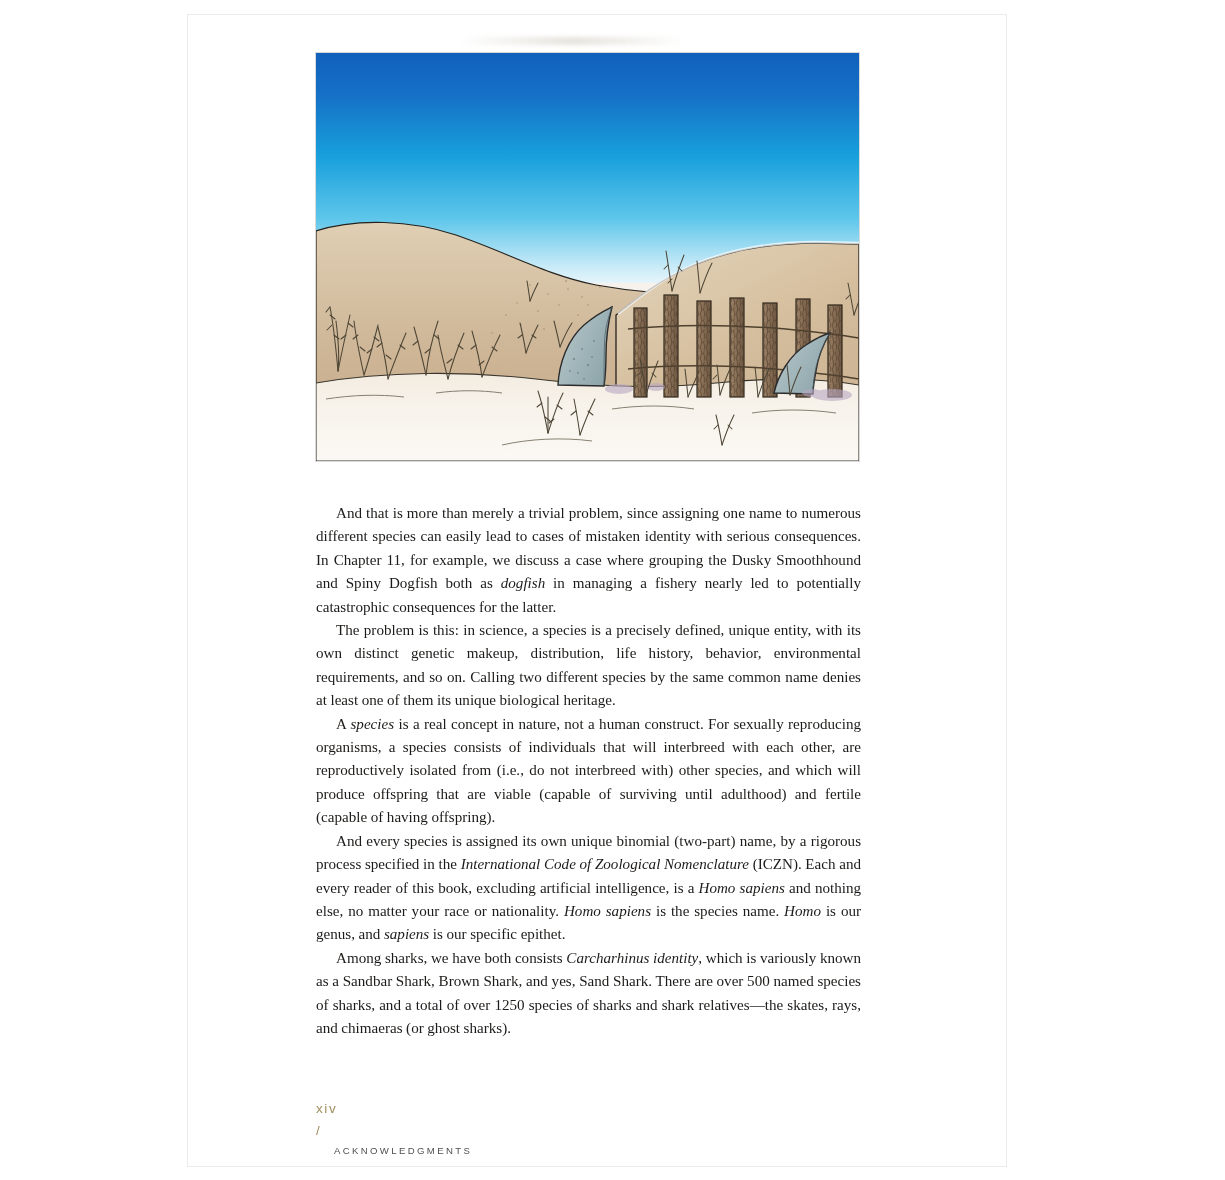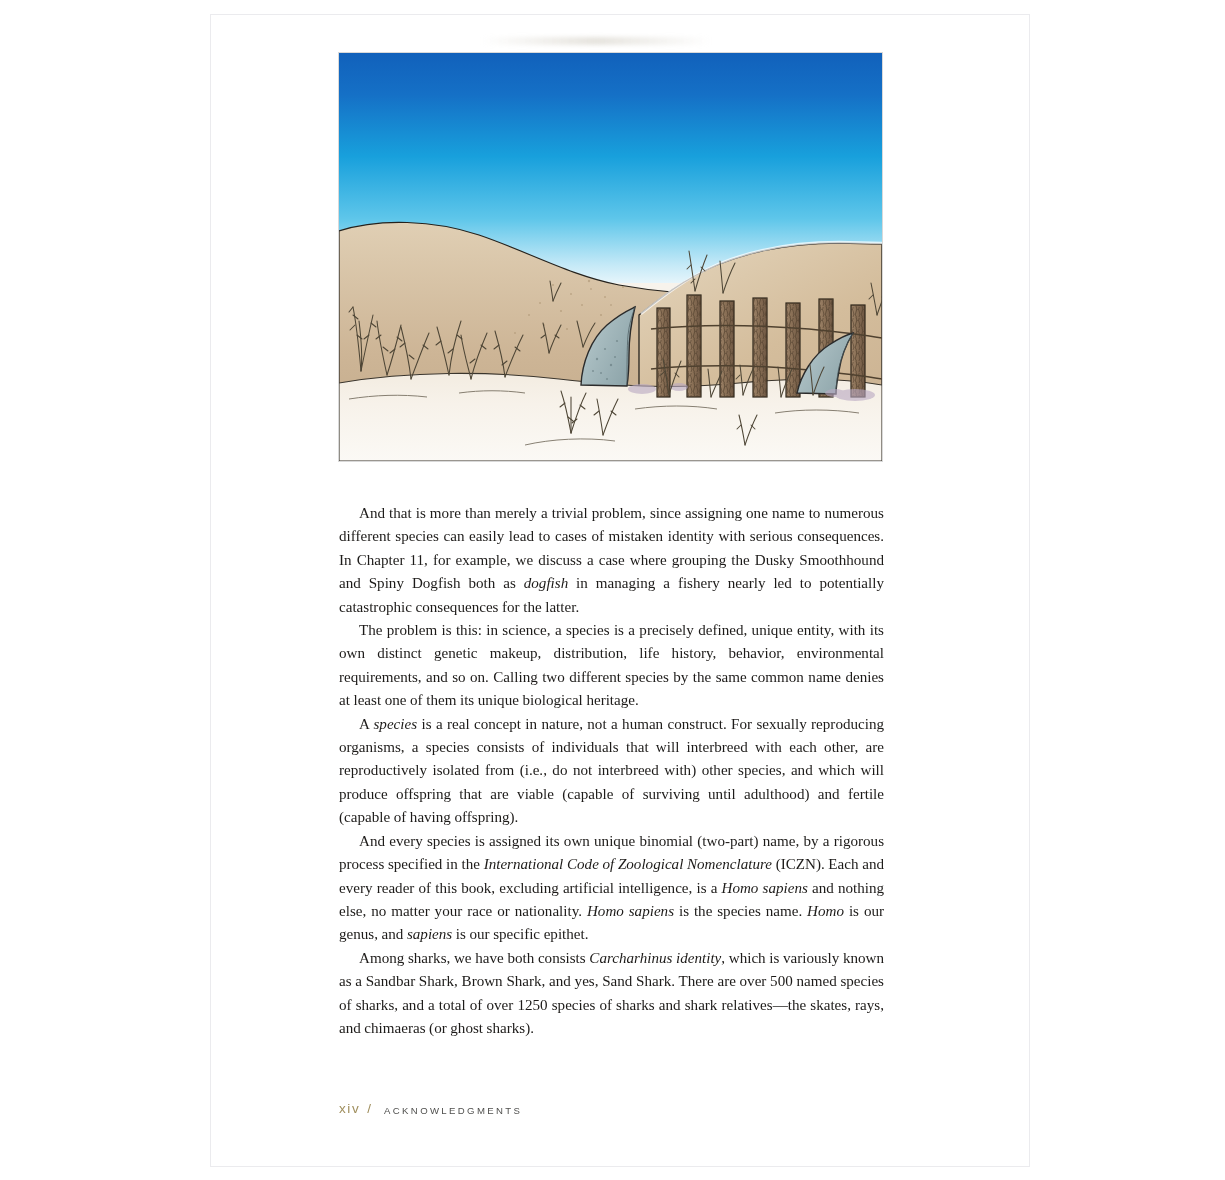--- a/index.html
+++ b/index.html
@@ -11,21 +11,21 @@
     width: 1225px;
     height: 1180px;
     position: relative;
     font-family: "Liberation Serif", serif;
     overflow: hidden;
   }
 
   
   .page {
     position: absolute;
-    left: 210px;
+    left: 187px;
     top: 14px;
     width: 820px;
     height: 1153px;
     background: #ffffff;
     border: 1px solid #ebebee;
     box-sizing: border-box;
   }
 
   
   .figure-wrap {
@@ -74,40 +74,41 @@
     word-spacing: -0.2px;
   }
   .body-text p i { font-style: italic; }
 
   
   .footer {
     position: absolute;
     left: 128px;
     top: 1086px;
     display: flex;
-    align-items: flex-end;
+    align-items: flex-start;
     gap: 7px;
+    flex-direction: column;
   }
   .folio {
     font-size: 13.5px;
     letter-spacing: 1.6px;
     color: #a08f5e;
     font-family: "Liberation Sans", sans-serif;
   }
   .folio-sep {
     font-size: 13.5px;
     color: #a08f5e;
     font-family: "Liberation Sans", sans-serif;
   }
   .running-head {
     font-size: 9.6px;
     letter-spacing: 2.35px;
     color: #50504e;
     font-family: "Liberation Sans", sans-serif;
-    margin-left: 6px;
+    margin-left: 18px;
   }
 </style>
 </head>
 <body>
 
 <div class="page">
 
   <div class="scan-smudge"></div>
 
   <div class="figure-wrap">

